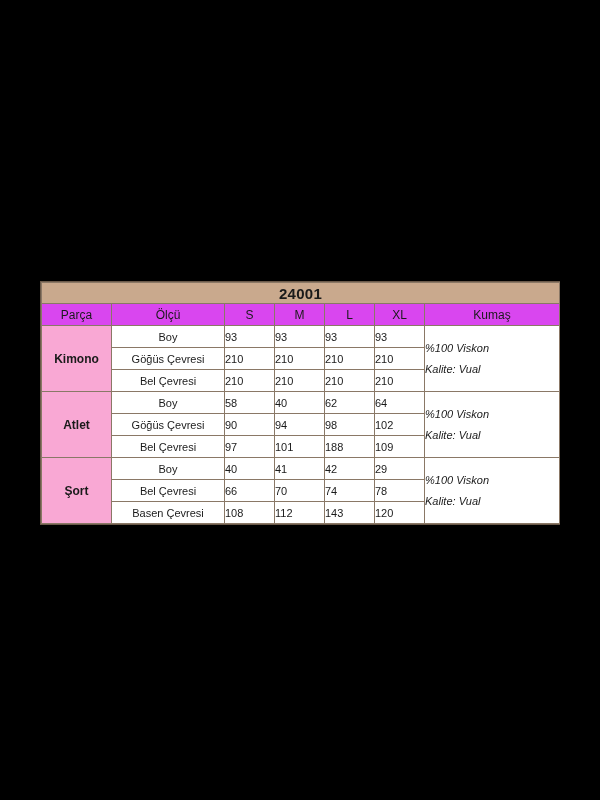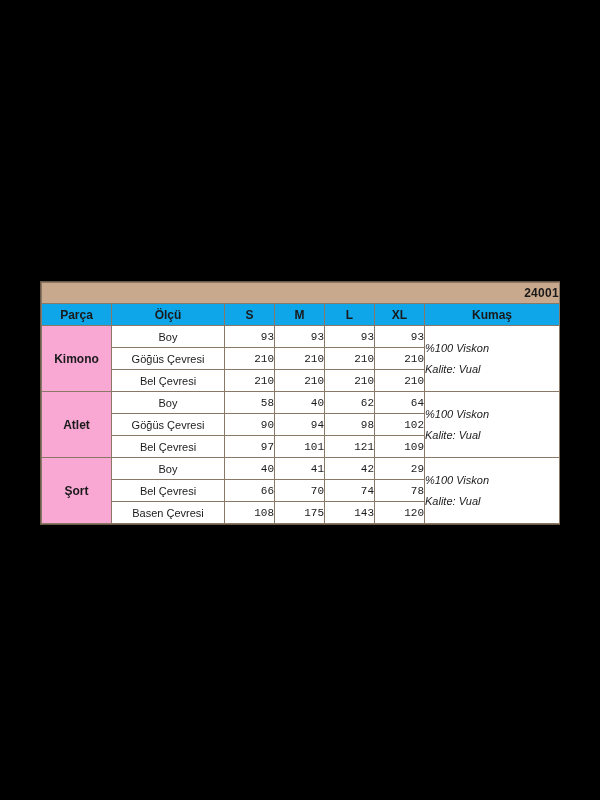--- a/index.html
+++ b/index.html
@@ -35,54 +35,53 @@
     font-size: 11px;
     color: #1a1a1a;
   }
   table.size-table td, table.size-table th {
     border: 1px solid #8a7866;
     padding: 0;
     vertical-align: middle;
   }
   .title-cell {
     background: #c9a98d;
-    text-align: right;
+    text-align: center;
+    font-weight: bold;
+    font-size: 15px;
+    height: 20px;
+    letter-spacing: 0.3px;
+    color: #1a1a1a;
+  }
+  .head-cell {
+    background: #d946ef;
+    text-align: center;
+    font-weight: normal;
+    font-size: 12px;
+    height: 21px;
+    color: #1a1a1a;
+  }
+  .group-cell {
+    background: #f9a8d4;
+    text-align: center;
     font-weight: bold;
     font-size: 12px;
-    height: 20px;
-    letter-spacing: 0.3px;
-    color: #1a1a1a;
-  }
-  .head-cell {
-    background: #0ea5e9;
-    text-align: center;
-    font-weight: bold;
-    font-size: 12px;
+    color: #1a1a1a;
+  }
+  .measure-cell {
+    text-align: center;
+    padding-left: 6px;
+    font-size: 11px;
     height: 21px;
-    color: #1a1a1a;
-  }
-  .group-cell {
-    background: #f9a8d4;
-    text-align: center;
-    font-weight: bold;
-    font-size: 12px;
-    color: #1a1a1a;
-  }
-  .measure-cell {
-    text-align: center;
-    padding-left: 6px;
-    font-size: 11px;
-    height: 21px;
     background: #ffffff;
   }
   .val-cell {
-    text-align: right;
-    font-size: 11px;
-    background: #ffffff;
-    font-family: Liberation Mono, monospace;
+    text-align: left;
+    font-size: 11px;
+    background: #ffffff;
   }
   .fabric-cell {
     background: #ffffff;
     text-align: left;
     padding-left: 6px;
     font-size: 11px;
     line-height: 1.9;
     font-style: italic;
   }
   .fabric-cell div {
@@ -166,21 +165,21 @@
           <td class="measure-cell">Göğüs Çevresi</td>
           <td class="val-cell">90</td>
           <td class="val-cell">94</td>
           <td class="val-cell">98</td>
           <td class="val-cell">102</td>
         </tr>
         <tr>
           <td class="measure-cell">Bel Çevresi</td>
           <td class="val-cell">97</td>
           <td class="val-cell">101</td>
-          <td class="val-cell">121</td>
+          <td class="val-cell">188</td>
           <td class="val-cell">109</td>
         </tr>
 
         <tr>
           <td class="group-cell" rowspan="3">Şort</td>
           <td class="measure-cell">Boy</td>
           <td class="val-cell">40</td>
           <td class="val-cell">41</td>
           <td class="val-cell">42</td>
           <td class="val-cell">29</td>
@@ -192,21 +191,21 @@
         <tr>
           <td class="measure-cell">Bel Çevresi</td>
           <td class="val-cell">66</td>
           <td class="val-cell">70</td>
           <td class="val-cell">74</td>
           <td class="val-cell">78</td>
         </tr>
         <tr>
           <td class="measure-cell">Basen Çevresi</td>
           <td class="val-cell">108</td>
-          <td class="val-cell">175</td>
+          <td class="val-cell">112</td>
           <td class="val-cell">143</td>
           <td class="val-cell">120</td>
         </tr>
       </tbody>
     </table>
   </div>
 
 </div>
 
 </body></html>

